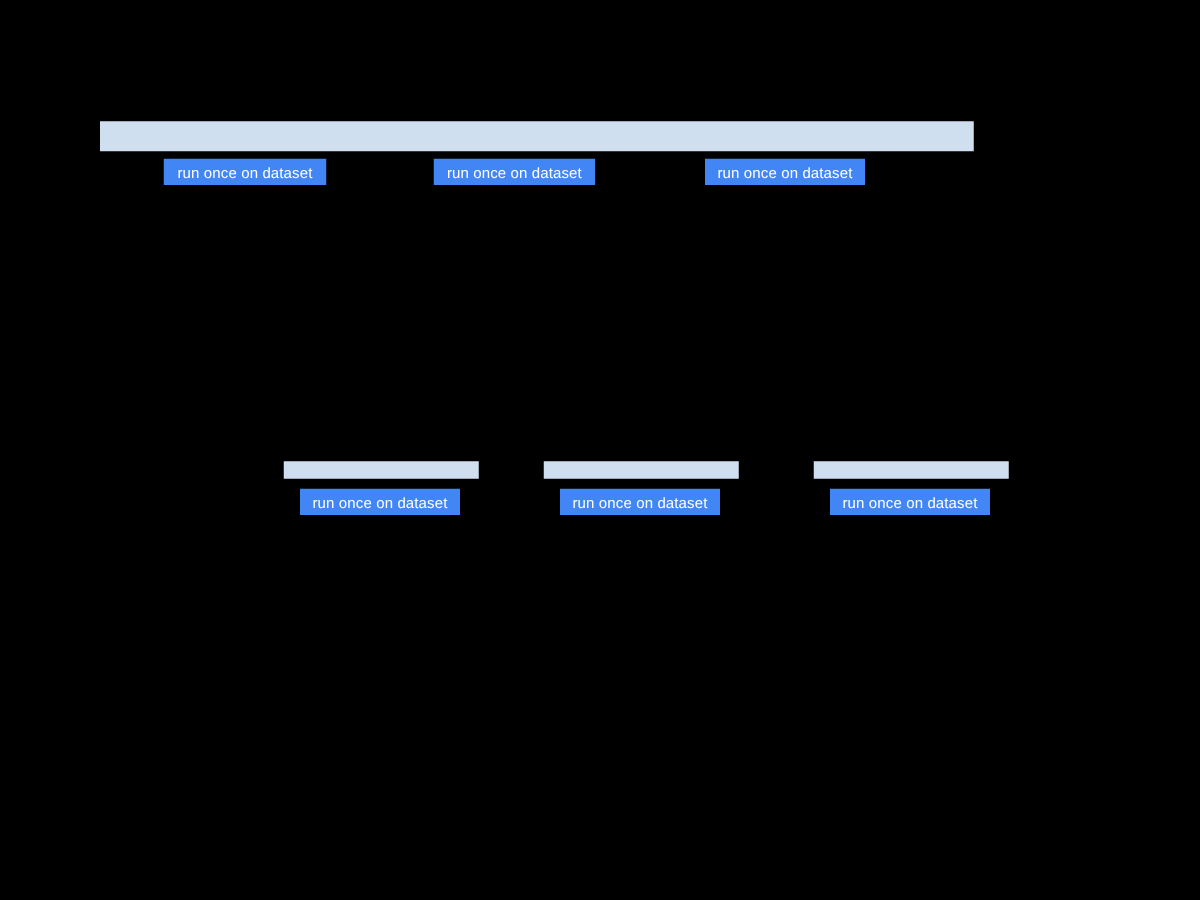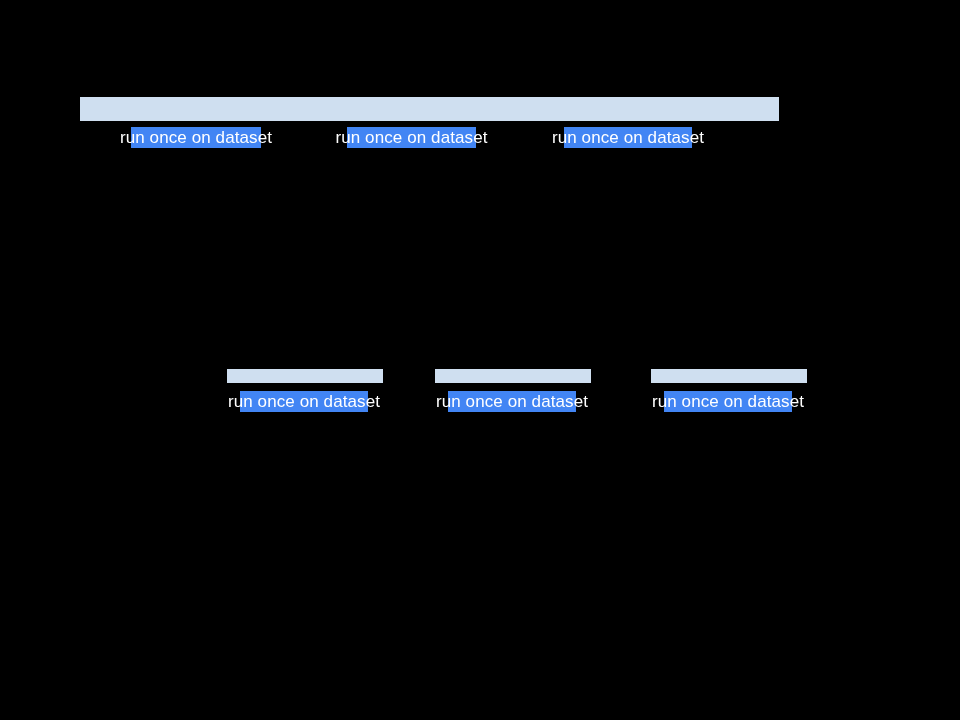--- a/index.html
+++ b/index.html
@@ -28,21 +28,21 @@
   .placeholder-bar {
     position: absolute;
     background: #cfdff0;
   }
 
   
   .run-button {
     position: absolute;
     background: #4285f4;
     color: #ffffff;
-    font-size: 17px;
+    font-size: 12px;
     line-height: 1;
     font-family: "Liberation Sans", sans-serif;
     display: flex;
     align-items: center;
     justify-content: center;
     text-align: center;
     border: 0;
     padding: 0;
     white-space: nowrap;
     cursor: pointer;

